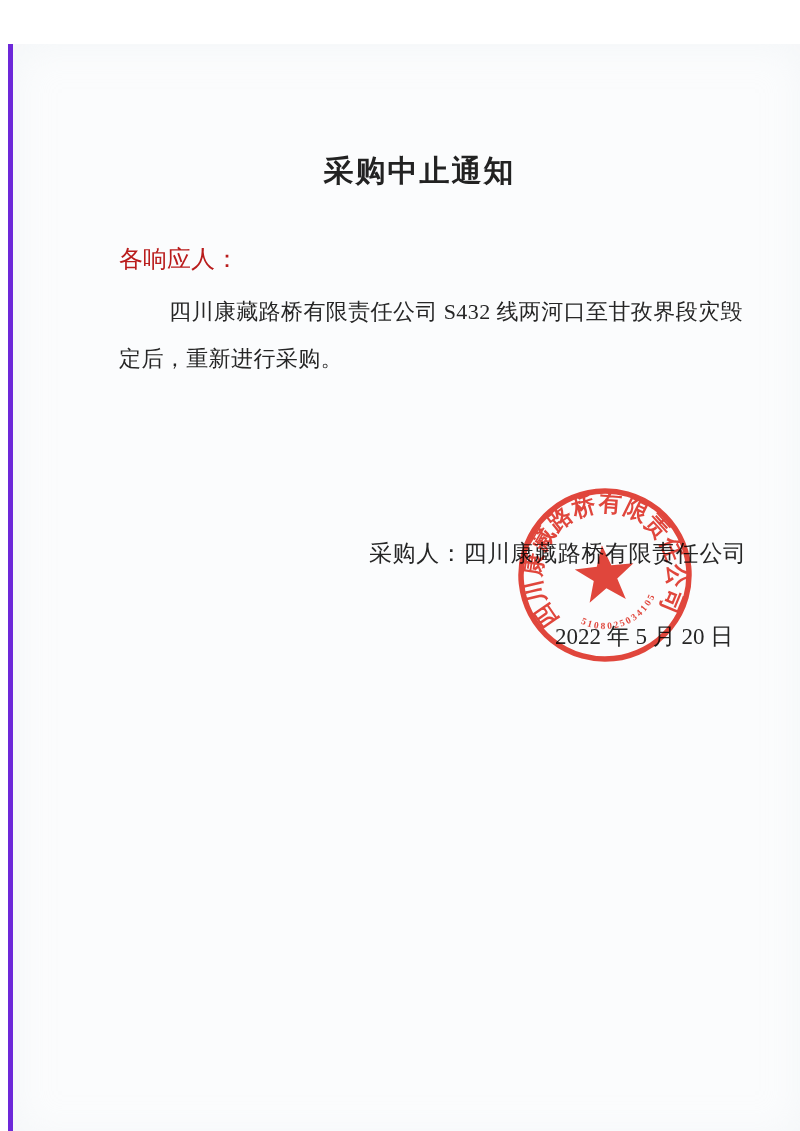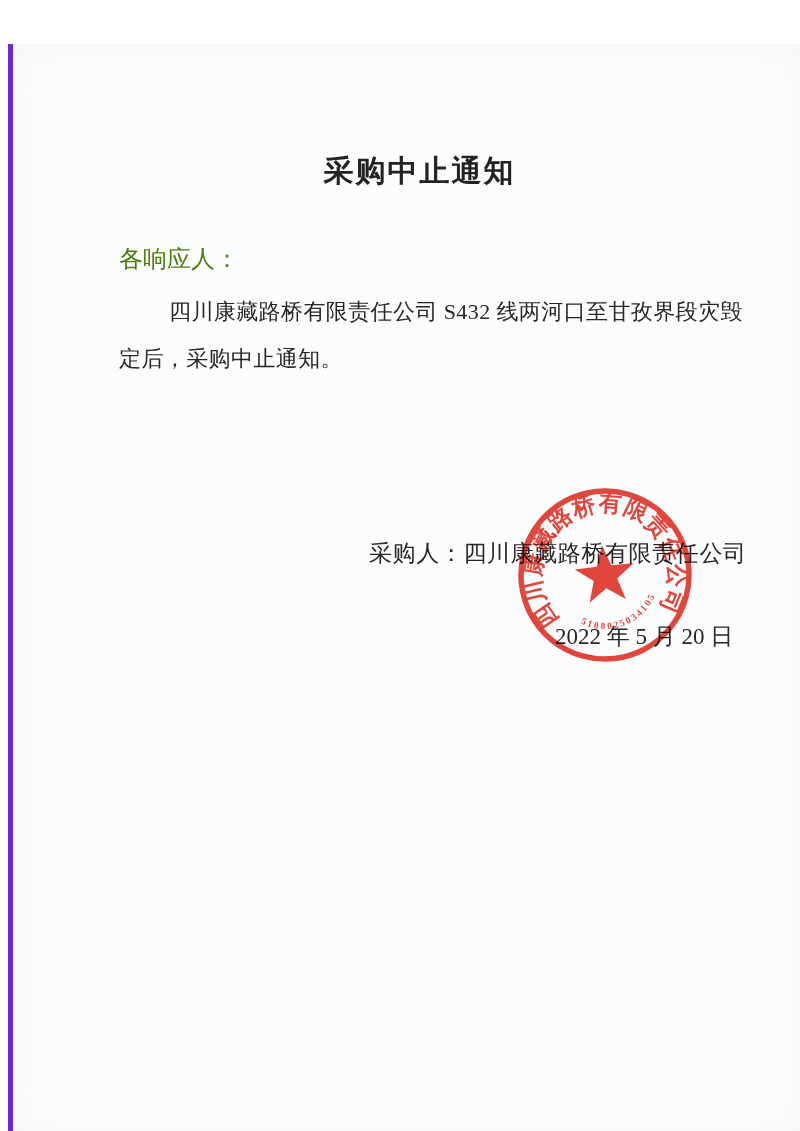--- a/index.html
+++ b/index.html
@@ -34,21 +34,21 @@
     line-height: 38px;
     font-weight: bold;
     letter-spacing: 2px;
     color: #222222;
   }
   .salutation {
     position: absolute;
     left: 106px;
     top: 199px;
     font-size: 24px;
-    color: #4d7c0f;
+    color: #b91c1c;
     white-space: nowrap;
   }
   .body-para {
     position: absolute;
     left: 106px;
     top: 244px;
     width: 610px;
     font-size: 22px;
     color: #262626;
   }
@@ -105,21 +105,21 @@
 <body>
 
 <div class="scan-page">
 
   <h1 class="doc-title">采购中止通知</h1>
 
   <div class="salutation">各响应人：</div>
 
   <div class="body-para">
     <div class="body-line indent">四川康藏路桥有限责任公司 S432 线两河口至甘孜界段灾毁</div>
-    <div class="body-line">定后，采购中止通知。</div>
+    <div class="body-line">定后，重新进行采购。</div>
   </div>
 
   <div class="signature-line">采购人：四川康藏路桥有限责任公司</div>
 
   <div class="date-line">2022 年 5 月 20 日</div>
 
   <div class="seal">
     <svg viewBox="0 0 178 178" xmlns="http://www.w3.org/2000/svg">
       <defs>
         <path id="seal-arc-top" d="M 33.6 121 A 64 64 0 1 1 144.4 121" fill="none"></path>

